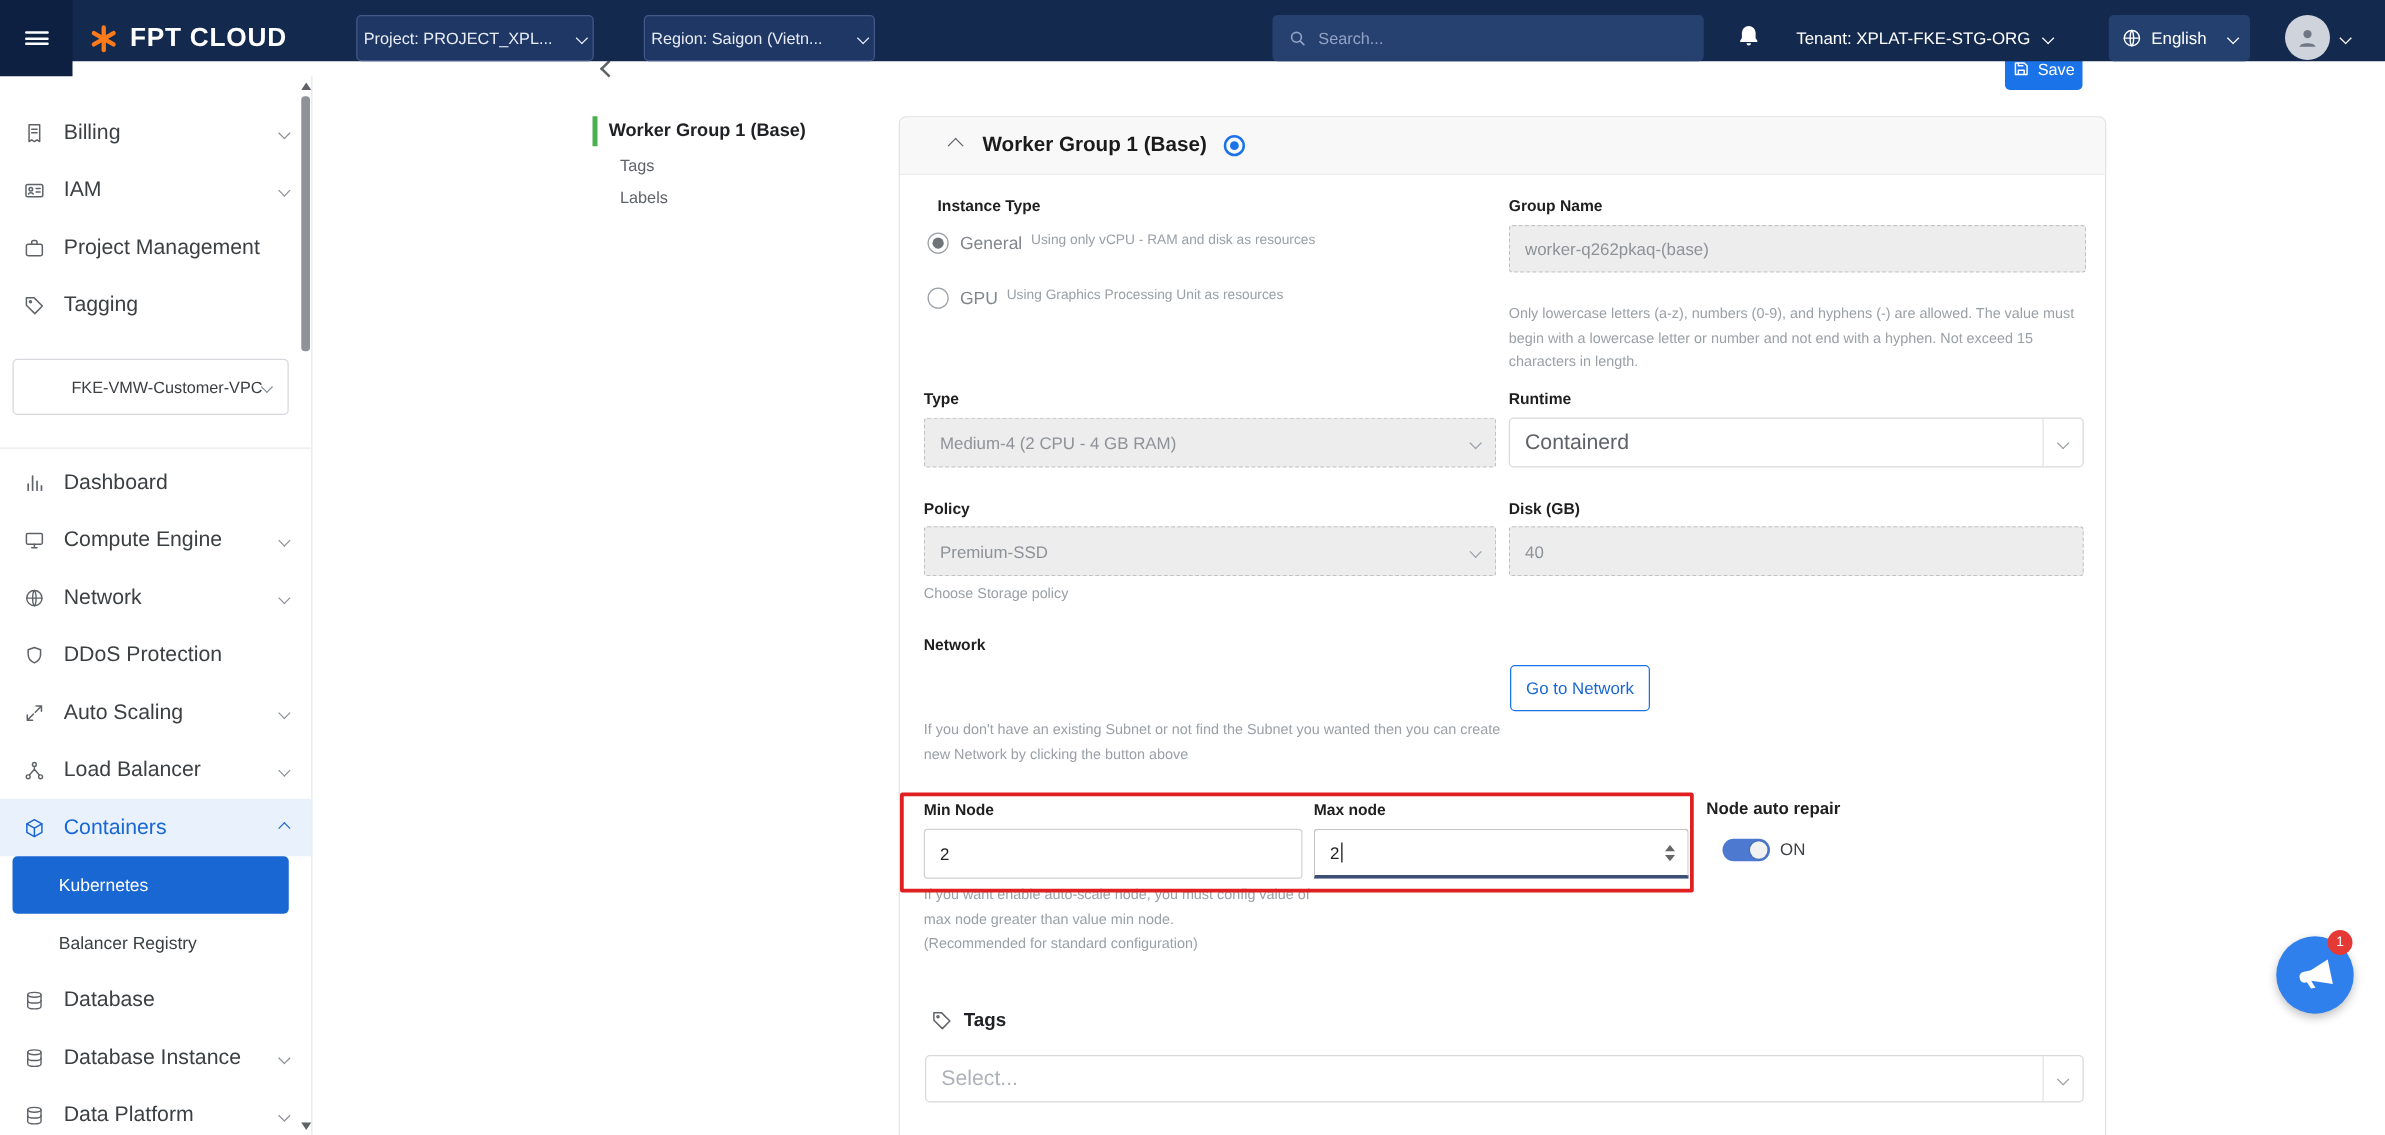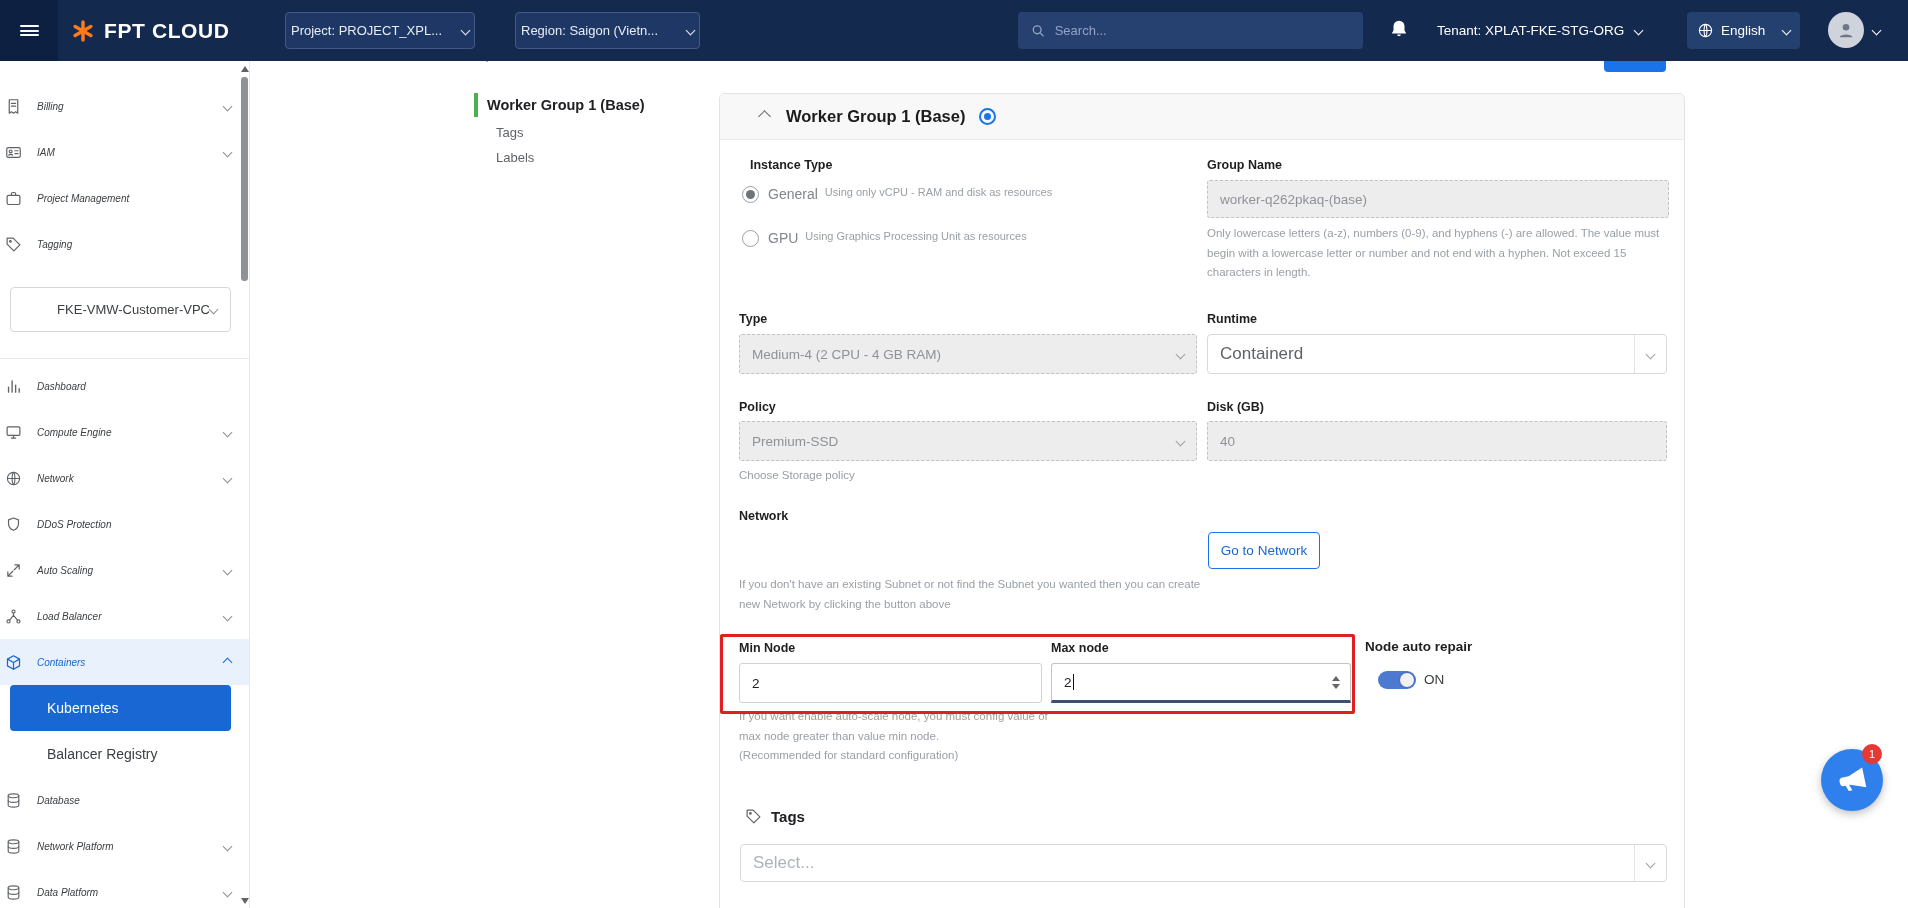--- a/index.html
+++ b/index.html
@@ -6,40 +6,40 @@
   html,body { width:1908px; height:908px; overflow:hidden; background:#fff;
     font-family:"Liberation Sans", sans-serif; }
   #app { position:relative; width:1908px; height:908px; background:#fff; overflow:hidden; }
   svg { display:block; }
   .i16 { width:17px; height:17px; }
   .chev{display:inline-block;width:7px;height:7px;border-right:1.6px solid currentColor;border-bottom:1.6px solid currentColor;transform:rotate(45deg);flex:none;}
   .chev.up{transform:rotate(-135deg);}
   .chev.big{width:9px;height:9px;}
 
   
-  .navbar{position:absolute;left:0;top:0;width:1908px;height:61px;background:#14294e;z-index:100;}
+  .navbar{position:absolute;left:0;top:0;width:1908px;height:49px;background:#14294e;z-index:100;}
   .nav-burger{position:absolute;left:0;top:0;width:58px;height:61px;background:#0e2041;display:flex;align-items:center;justify-content:center;cursor:pointer;}
   .burger-lines i{display:block;width:19px;height:2px;background:#fff;margin:2.6px 0;border-radius:1px;}
   .nav-logo{position:absolute;left:70px;top:0;height:61px;display:flex;align-items:center;gap:8px;cursor:pointer;}
   .logo-text{color:#fff;font-weight:800;font-size:21px;letter-spacing:.6px;}
   .nav-pill{position:absolute;top:12px;height:37px;background:#1e3765;border:1px solid #44598a;border-radius:4px;color:#e8ecf5;font-size:13px;display:flex;align-items:center;justify-content:space-between;padding:0 5px;cursor:pointer;font-family:inherit;gap:0;}
   .nav-search{position:absolute;left:1018px;top:12px;width:345px;height:37px;background:#26406f;border-radius:4px;display:flex;align-items:center;padding:0 12px;gap:9px;color:#93a3c6;}
   .nav-search input{background:transparent;border:0;outline:0;color:#dfe6f3;font-size:13px;width:100%;font-family:inherit;}
   .nav-search input::placeholder{color:#93a3c6;}
   .nav-bell{position:absolute;left:1388px;top:18px;color:#fff;cursor:pointer;}
   .nav-tenant{position:absolute;left:1437px;top:0;height:61px;display:flex;align-items:center;gap:11px;color:#fff;font-size:13.5px;cursor:pointer;}
   .nav-lang{position:absolute;left:1687px;top:12px;width:113px;height:37px;background:#24406e;border-radius:4px;display:flex;align-items:center;gap:7px;padding:0 10px;color:#fff;font-size:13.5px;cursor:pointer;}
   .nav-avatar{position:absolute;left:1828px;top:12px;display:flex;align-items:center;gap:9px;color:#fff;cursor:pointer;}
   .avatar-circle{width:36px;height:36px;border-radius:50%;background:#cfd4dc;display:flex;align-items:center;justify-content:center;color:#707784;overflow:hidden;}
 
   
   .sidebar{position:absolute;left:0;top:61px;width:250px;height:847px;background:#fff;border-right:1px solid #e6e8eb;z-index:20;}
   .side-top{padding-top:22px;}
   .side-menu{padding-top:4px;}
-  .side-item{height:46px;display:flex;align-items:center;padding:0 18px 0 5px;gap:15px;font-size:10px;color:#3c4043;cursor:pointer;font-style:italic;}
+  .side-item{height:46px;display:flex;align-items:center;padding:0 18px 0 19px;gap:15px;font-size:17px;color:#3c4043;cursor:pointer;}
   .side-item .icon{color:#5f6368;flex:none;display:flex;}
   .side-item .chev{margin-left:auto;color:#8a9097;}
   .side-item.parent-active{color:#1967d2;background:#e9f1fc;}
   .side-item.parent-active .icon{color:#1967d2;}
   .side-item.parent-active .chev{color:#1967d2;}
   .side-sub{height:46px;display:flex;align-items:center;padding-left:47px;font-size:14px;color:#3c4043;cursor:pointer;}
   .side-sub.active{background:#1967d2;color:#fff;border-radius:4px;margin:0 18px 0 10px;padding-left:37px;font-weight:400;}
   .vpc-select{margin:20px 18px 0 10px;height:45px;border:1px solid #d5d8dc;border-radius:4px;display:flex;align-items:center;justify-content:flex-end;padding:0 13px 0 11px;font-size:13px;color:#3c4043;cursor:pointer;}
   .vpc-select .chev{color:#8a9097;}
   .side-divider{border:0;border-top:1px solid #e8eaed;margin:26px 0 0;}
@@ -395,21 +395,21 @@
             </svg>
           </span>
         <span>Database</span>
       </div>
       <div class="side-item">
         <span class="icon">
             <svg class="i16">
               <use href="#ic-db"></use>
             </svg>
           </span>
-        <span>Network Platform</span>
+        <span>Database Instance</span>
         <span class="chev"></span>
       </div>
       <div class="side-item">
         <span class="icon">
             <svg class="i16">
               <use href="#ic-db"></use>
             </svg>
           </span>
         <span>Data Platform</span>
         <span class="chev"></span>
@@ -443,21 +443,21 @@
     <div class="radio-row" style="left:22px;top:136px">
       <span class="radio"></span>
       <span class="radio-name">GPU</span>
       <span class="radio-desc">Using Graphics Processing Unit as resources</span>
     </div>
 
     <span class="flabel" style="left:487px;top:64px">Group Name</span>
     <div class="dis-field" style="left:487px;top:86px;width:462px;height:38px">
       <span>worker-q262pkaq-(base)</span>
     </div>
-    <p class="helper" style="left:487px;top:130px;width:470px">Only lowercase letters (a-z), numbers (0-9), and hyphens (-) are allowed. The value must begin with a lowercase letter or number and not end with a hyphen. Not exceed 15 characters in length.</p>
+    <p class="helper" style="left:487px;top:148px;width:470px">Only lowercase letters (a-z), numbers (0-9), and hyphens (-) are allowed. The value must begin with a lowercase letter or number and not end with a hyphen. Not exceed 15 characters in length.</p>
 
     <span class="flabel" style="left:19px;top:218px">Type</span>
     <div class="dis-field" style="left:19px;top:240px;width:458px;height:40px">
       <span>Medium-4 (2 CPU - 4 GB RAM)</span>
       <span class="caretbox">
           <span class="chev"></span>
         </span>
     </div>
     <span class="flabel" style="left:487px;top:218px">Runtime</span>
     <div class="en-field" style="left:487px;top:240px;width:460px;height:40px">

